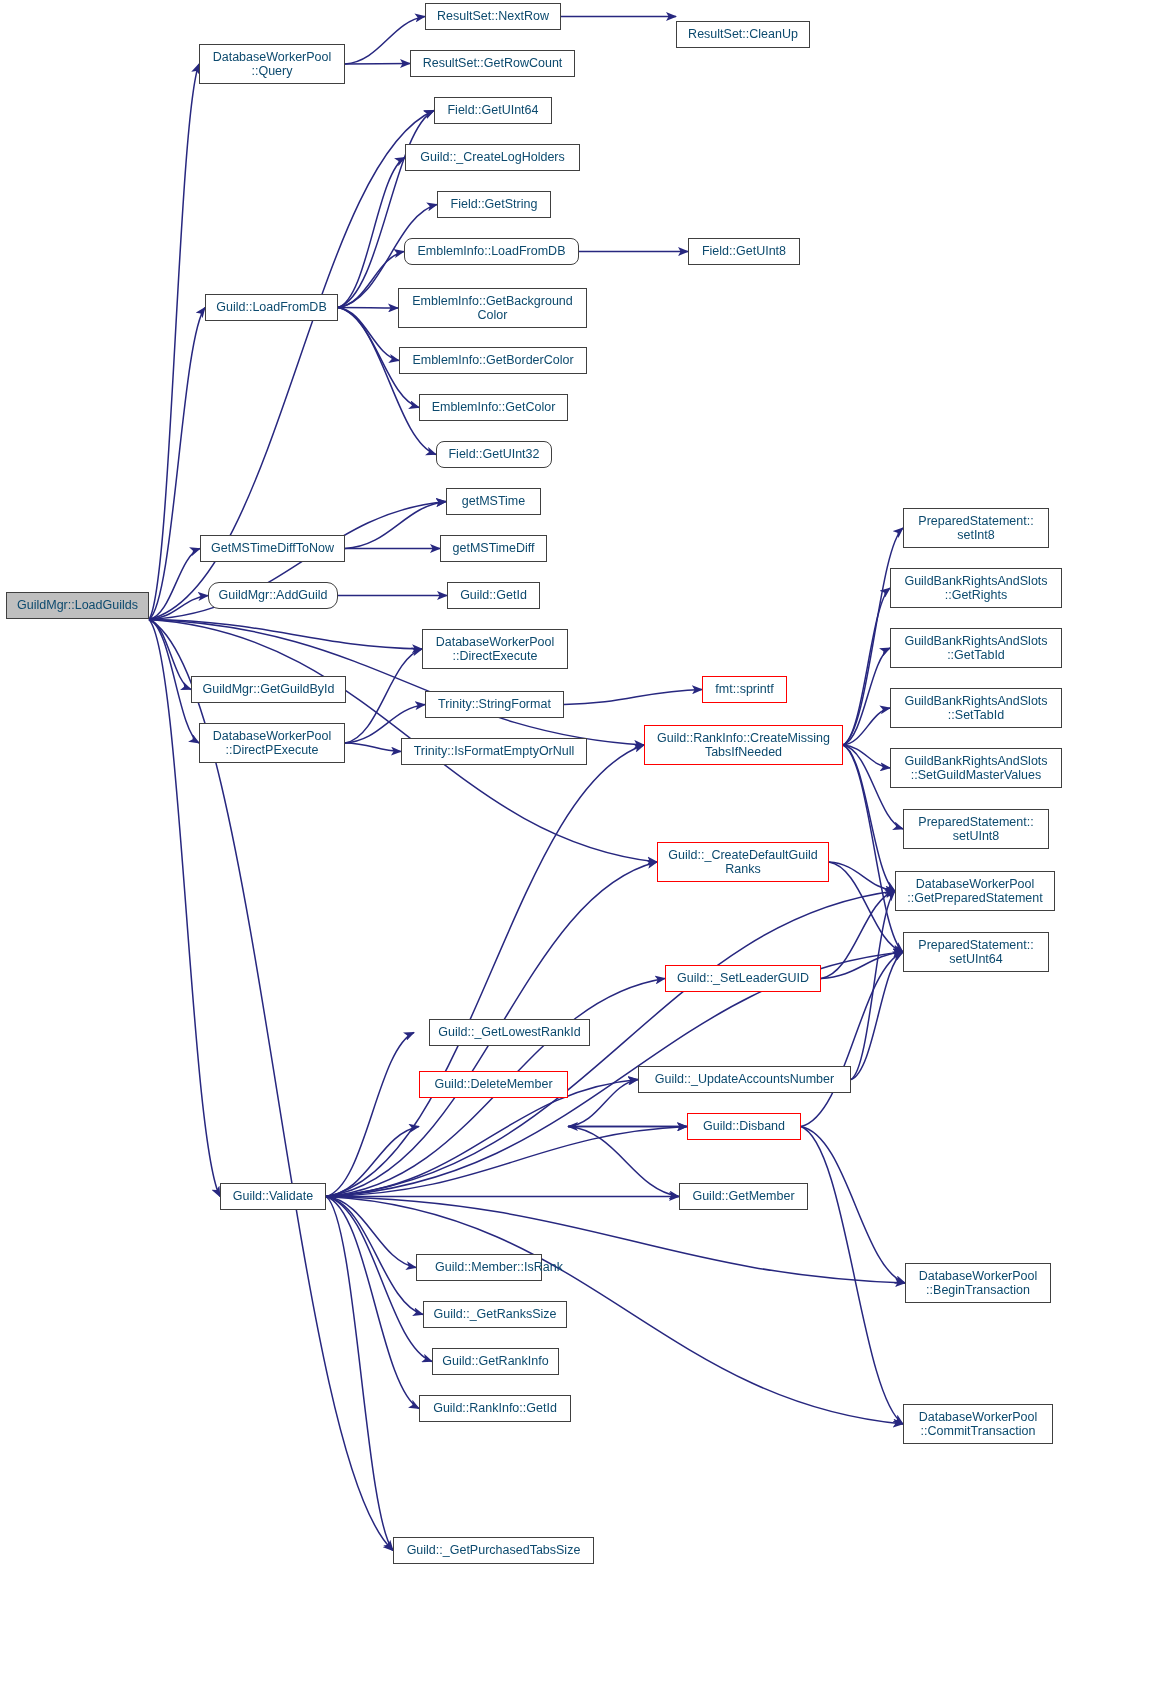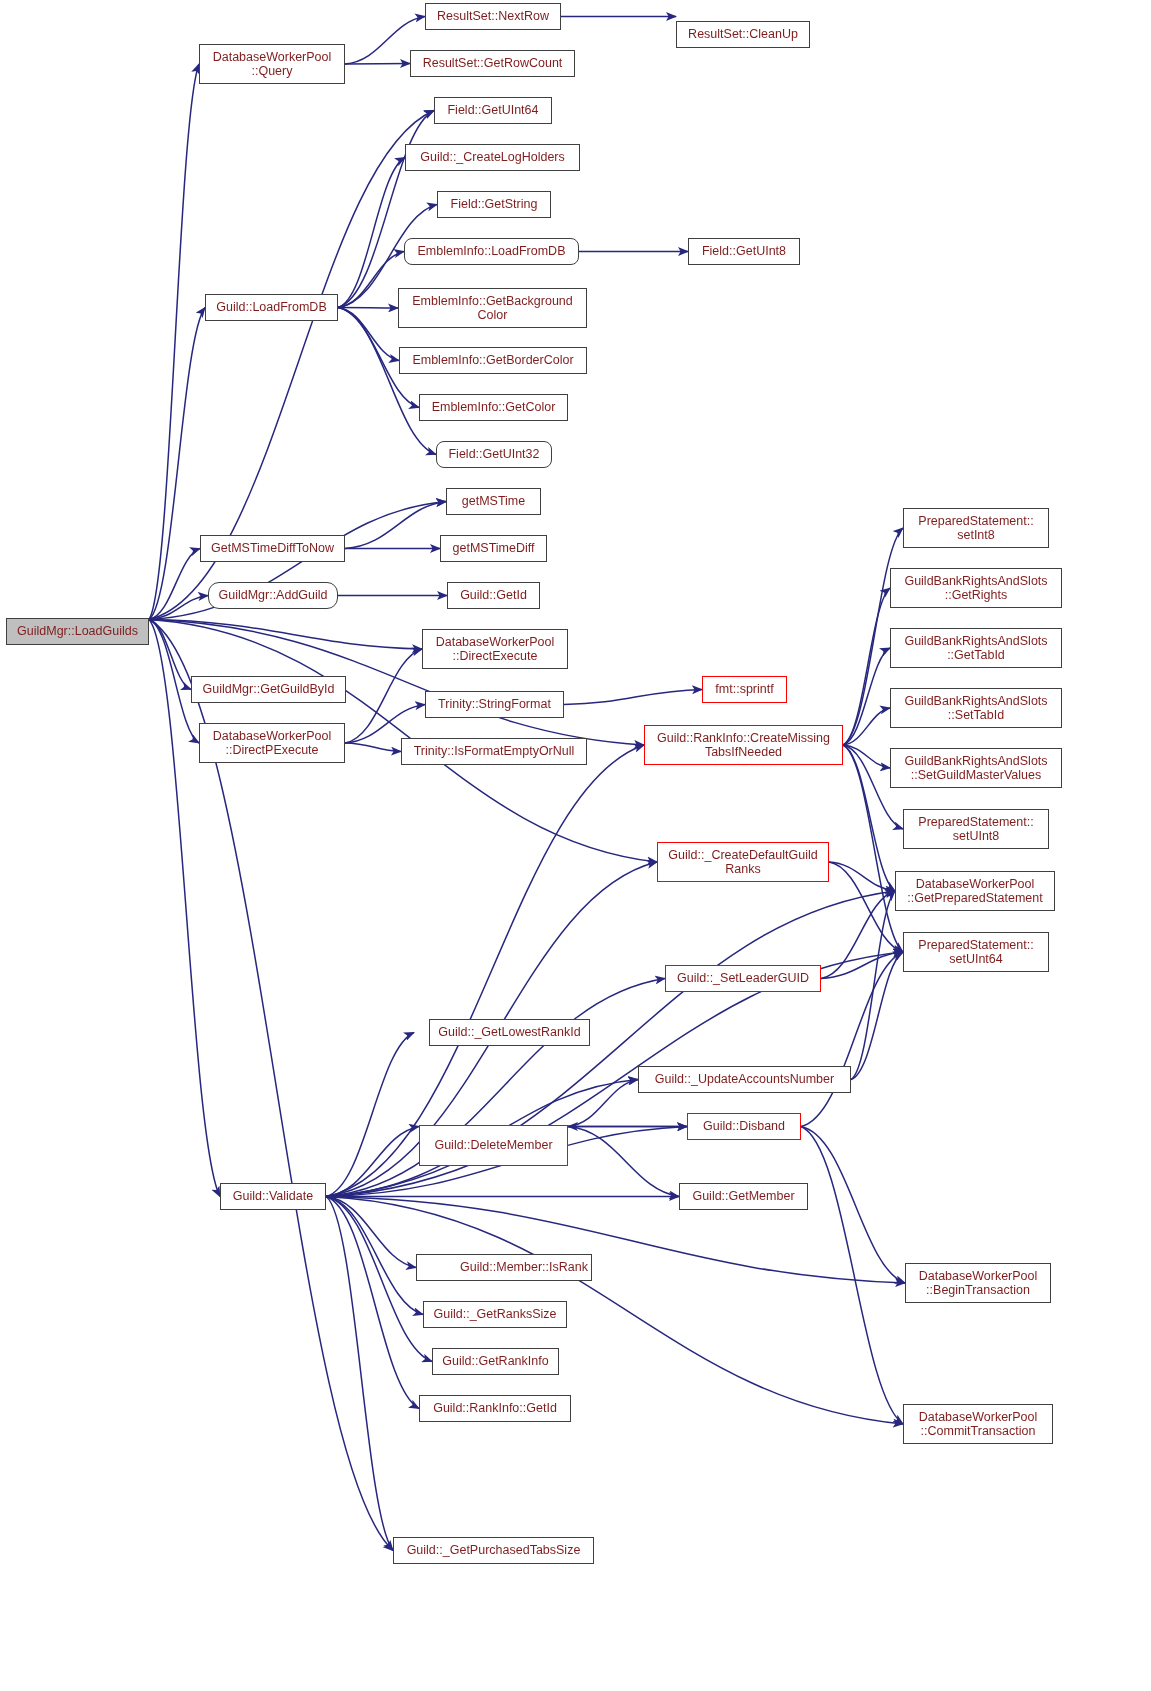--- a/index.html
+++ b/index.html
@@ -25,21 +25,21 @@
   }
   .node {
     position: absolute;
     box-sizing: border-box;
     display: flex;
     align-items: center;
     justify-content: center;
     text-align: center;
     line-height: 1.15;
     font-size: 12.5px;
-    color: #7f1d1d;
+    color: #0c4a6e;
     background: #ffffff;
     border: 1px solid #404040;
     white-space: pre-line;
     padding: 0 4px;
     z-index: 5;
   }
   .node.red {
     border: 1px solid #ff0000;
   }
   .node.root {
@@ -124,21 +124,21 @@
         <path d="M326,1196.5 C369.65,1203.58 382.26,1302.7 423,1314.5" marker-end="url(#arr)"></path>
         <path d="M326,1196.5 C373.7,1206.4 387.48,1345 432,1361.5" marker-end="url(#arr)"></path>
         <path d="M326,1196.5 C367.85,1209.22 379.94,1387.3 419,1408.5" marker-end="url(#arr)"></path>
         <path d="M326,1196.5 C586.55,1201.69 661.82,1274.35 905,1283" marker-end="url(#arr)"></path>
         <path d="M326,1196.5 C585.6500000000001,1210.15 660.66,1401.25 903,1424" marker-end="url(#arr)"></path>
         <path d="M326,1196.5 C356.15,1217.74 364.86,1515.1 393,1550.5" marker-end="url(#arr)"></path>
         <path d="M149,619.5 C258.8,675.36 290.52,1457.4 393,1550.5" marker-end="url(#arr)"></path>
       </g>
   </svg>
   <div id="node-layer">
-      <div class="node root" style="left: 6px; top: 618px; width: 143px; height: 27px;">GuildMgr::LoadGuilds</div>
+      <div class="node root" style="left: 6px; top: 592px; width: 143px; height: 27px;">GuildMgr::LoadGuilds</div>
       <div class="node" style="left: 199px; top: 44px; width: 146px; height: 40px;">DatabaseWorkerPool
 ::Query</div>
       <div class="node" style="left: 425px; top: 3px; width: 136px; height: 27px;">ResultSet::NextRow</div>
       <div class="node" style="left: 676px; top: 3px; width: 134px; height: 27px; margin-top: 18px;">ResultSet::CleanUp</div>
       <div class="node" style="left: 410px; top: 50px; width: 165px; height: 27px;">ResultSet::GetRowCount</div>
       <div class="node" style="left: 205px; top: 294px; width: 133px; height: 27px;">Guild::LoadFromDB</div>
       <div class="node" style="left: 434px; top: 97px; width: 118px; height: 27px;">Field::GetUInt64</div>
       <div class="node" style="left: 405px; top: 144px; width: 175px; height: 27px;">Guild::_CreateLogHolders</div>
       <div class="node" style="left: 437px; top: 191px; width: 114px; height: 27px;">Field::GetString</div>
       <div class="node" style="left: 404px; top: 238px; width: 175px; height: 27px; border-radius: 8px;">EmblemInfo::LoadFromDB</div>
@@ -177,25 +177,25 @@
 setUInt8</div>
       <div class="node red" style="left: 657px; top: 842px; width: 172px; height: 40px;">Guild::_CreateDefaultGuild
 Ranks</div>
       <div class="node" style="left: 895px; top: 871px; width: 160px; height: 40px;">DatabaseWorkerPool
 ::GetPreparedStatement</div>
       <div class="node" style="left: 903px; top: 932px; width: 146px; height: 40px;">PreparedStatement::
 setUInt64</div>
       <div class="node red" style="left: 665px; top: 965px; width: 156px; height: 27px;">Guild::_SetLeaderGUID</div>
       <div class="node" style="left: 401px; top: 1019px; width: 161px; height: 27px; margin-left: 28px;">Guild::_GetLowestRankId</div>
       <div class="node" style="left: 638px; top: 1066px; width: 213px; height: 27px;">Guild::_UpdateAccountsNumber</div>
-      <div class="node red" style="left: 419px; top: 1125px; width: 149px; height: 41px;">Guild::DeleteMember</div>
+      <div class="node red" style="left: 419px; top: 1071px; width: 149px; height: 27px;">Guild::DeleteMember</div>
       <div class="node red" style="left: 687px; top: 1113px; width: 114px; height: 27px;">Guild::Disband</div>
       <div class="node" style="left: 220px; top: 1183px; width: 106px; height: 27px;">Guild::Validate</div>
       <div class="node" style="left: 679px; top: 1183px; width: 129px; height: 27px;">Guild::GetMember</div>
-      <div class="node" style="left: 416px; top: 1254px; width: 176px; height: 27px; padding-left: 44px;">Guild::Member::IsRank</div>
+      <div class="node" style="left: 416px; top: 1254px; width: 126px; height: 27px; padding-left: 44px;">Guild::Member::IsRank</div>
       <div class="node" style="left: 423px; top: 1301px; width: 144px; height: 27px;">Guild::_GetRanksSize</div>
       <div class="node" style="left: 432px; top: 1348px; width: 127px; height: 27px;">Guild::GetRankInfo</div>
       <div class="node" style="left: 419px; top: 1395px; width: 152px; height: 27px;">Guild::RankInfo::GetId</div>
       <div class="node" style="left: 905px; top: 1263px; width: 146px; height: 40px;">DatabaseWorkerPool
 ::BeginTransaction</div>
       <div class="node" style="left: 903px; top: 1404px; width: 150px; height: 40px;">DatabaseWorkerPool
 ::CommitTransaction</div>
       <div class="node" style="left: 393px; top: 1537px; width: 201px; height: 27px;">Guild::_GetPurchasedTabsSize</div>
     </div>
 </div>

